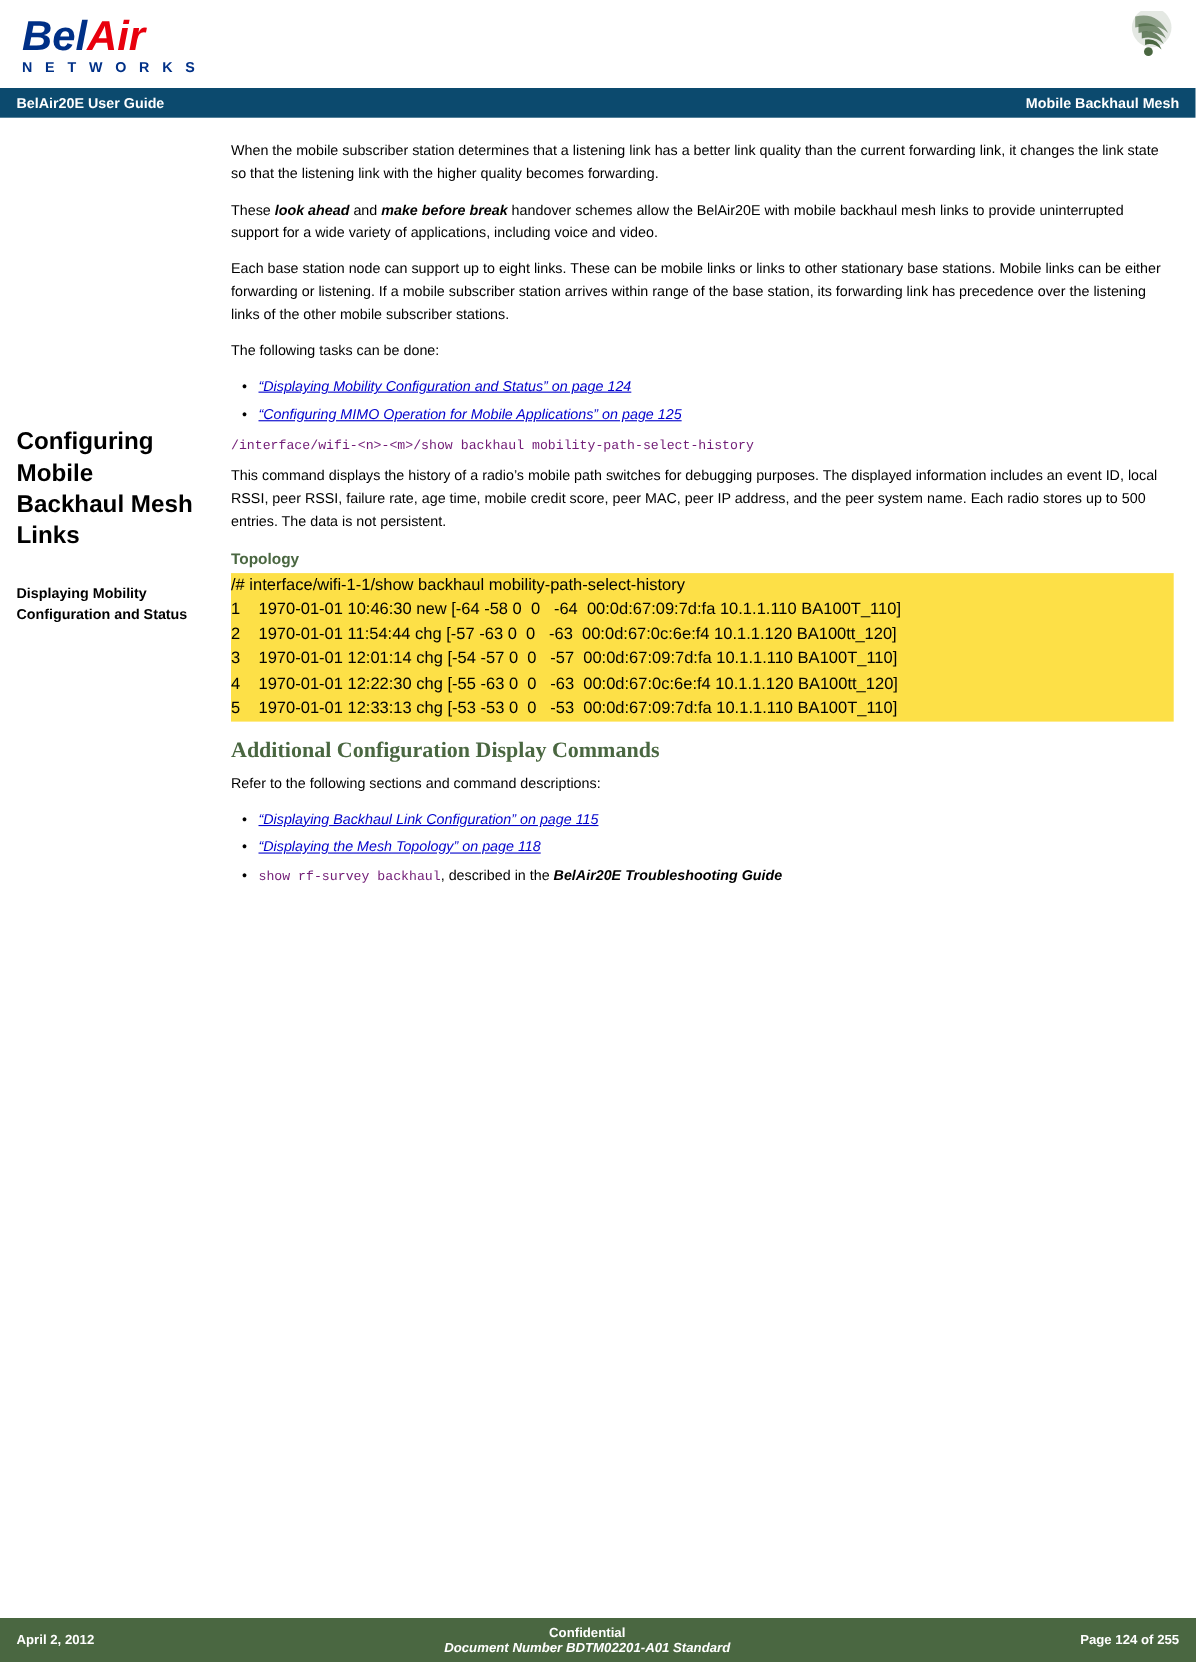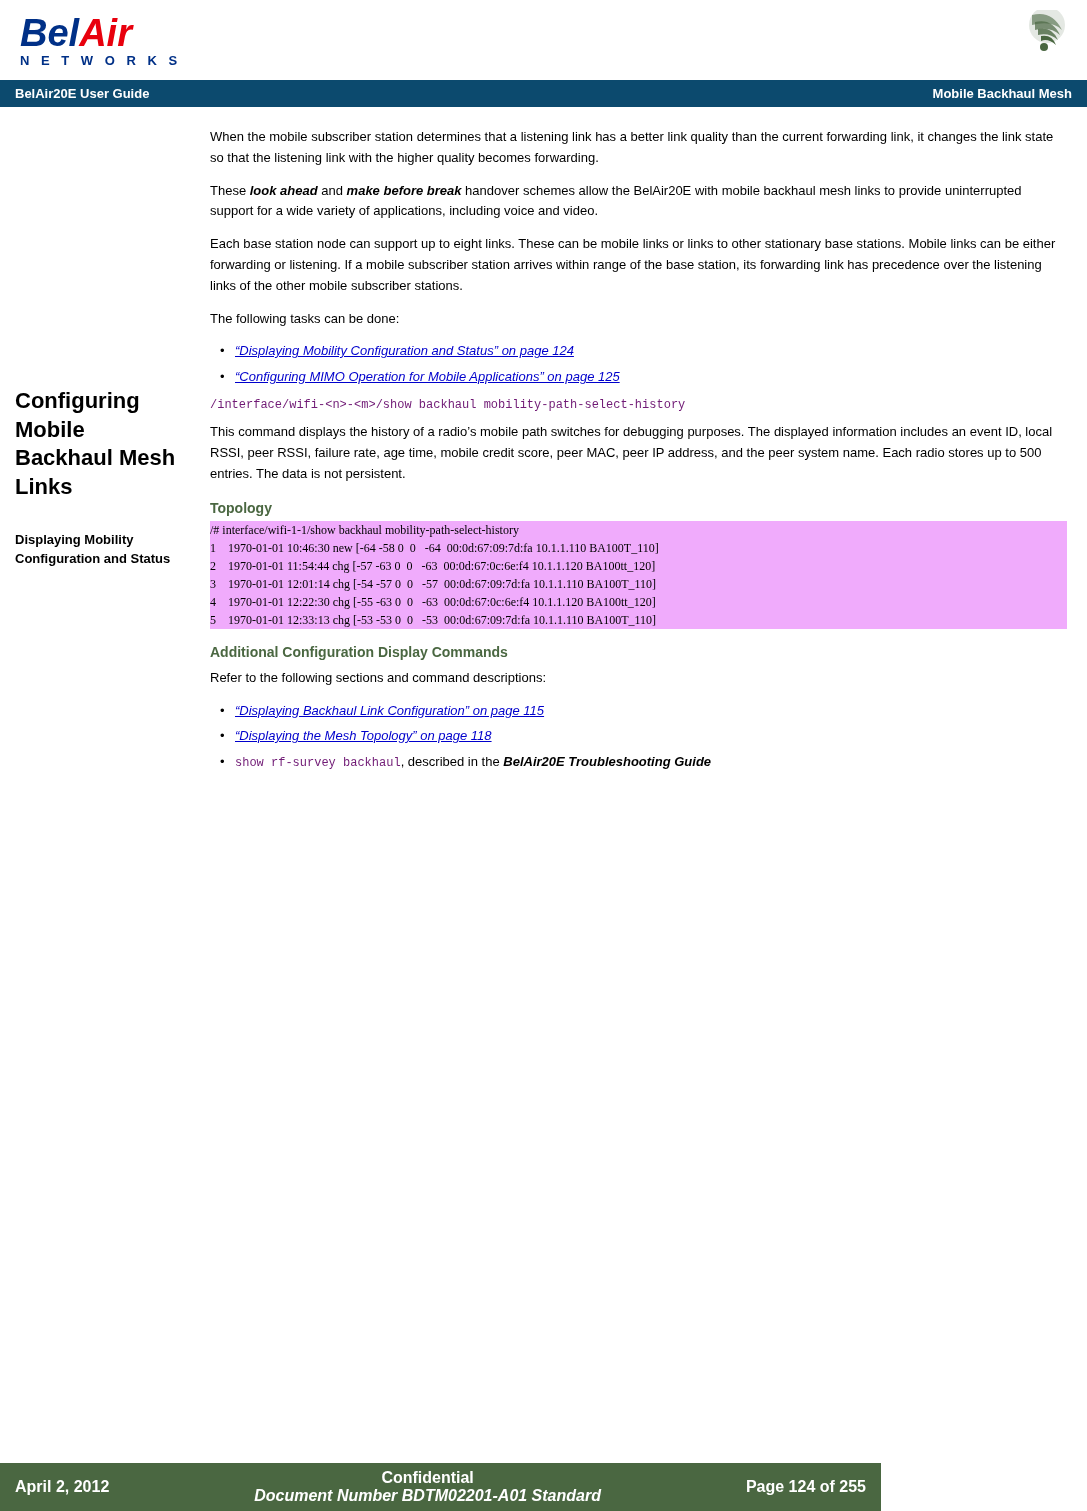--- a/index.html
+++ b/index.html
@@ -150,56 +150,57 @@
     }
 
     .example-heading {
       color: #4a6741;
       font-size: 14px;
       font-weight: bold;
       margin: 15px 0 5px 0;
     }
 
     .code-block {
-      font-family: Liberation Serif, serif;
-      font-size: 12px;
-      background: #f0abfc;
+      font-family: Liberation Sans, sans-serif;
+      font-size: 15px;
+      background: #fde047;
       line-height: 1.5;
       margin: 5px 0 15px 0;
       color: #000;
       white-space: pre;
     }
 
     .command-display {
       font-family: 'Courier New', Courier, monospace;
       font-size: 12px;
       margin-bottom: 10px;
       display: block;
     }
 
     .add-config-heading {
       color: #4a6741;
-      font-size: 14px;
+      font-size: 20px;
       font-weight: bold;
       margin: 15px 0 8px 0;
+      font-family: Liberation Serif, serif;
     }
 
     
     .footer {
       background: #4a6741;
       color: #fff;
       display: flex;
       justify-content: space-between;
       align-items: center;
       padding: 6px 15px;
-      font-size: 16px;
+      font-size: 12px;
       font-weight: bold;
       position: fixed;
       bottom: 0;
-      width: 881px;
+      width: 1087px;
     }
 
     .footer-center {
       text-align: center;
     }
 
     .footer-center div:last-child {
       font-style: italic;
     }
 

